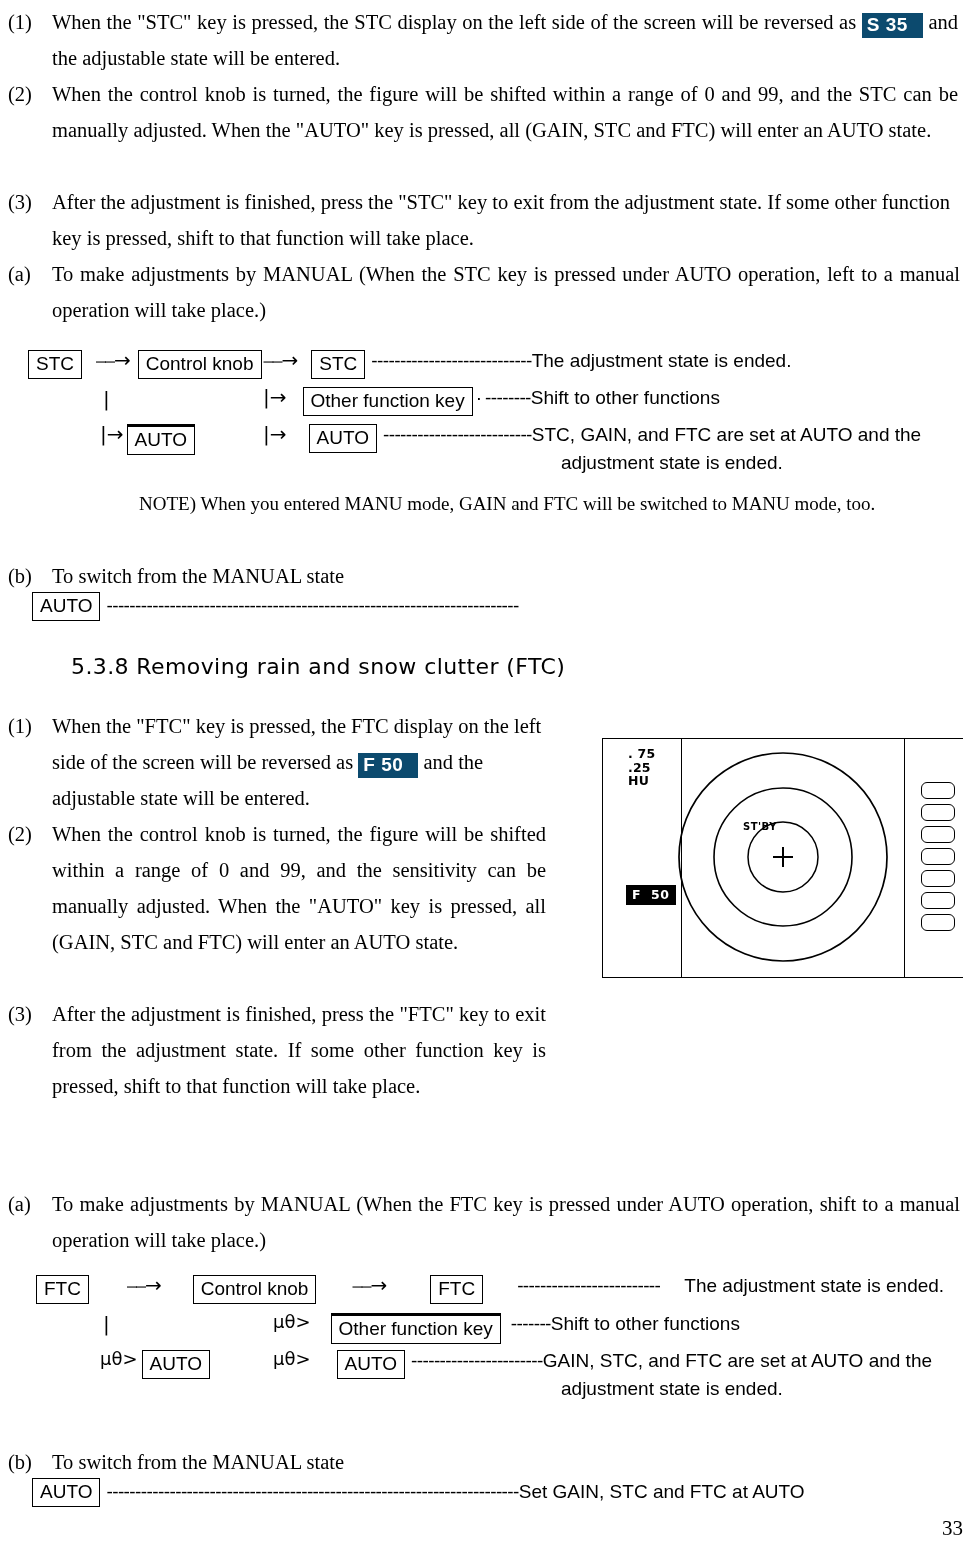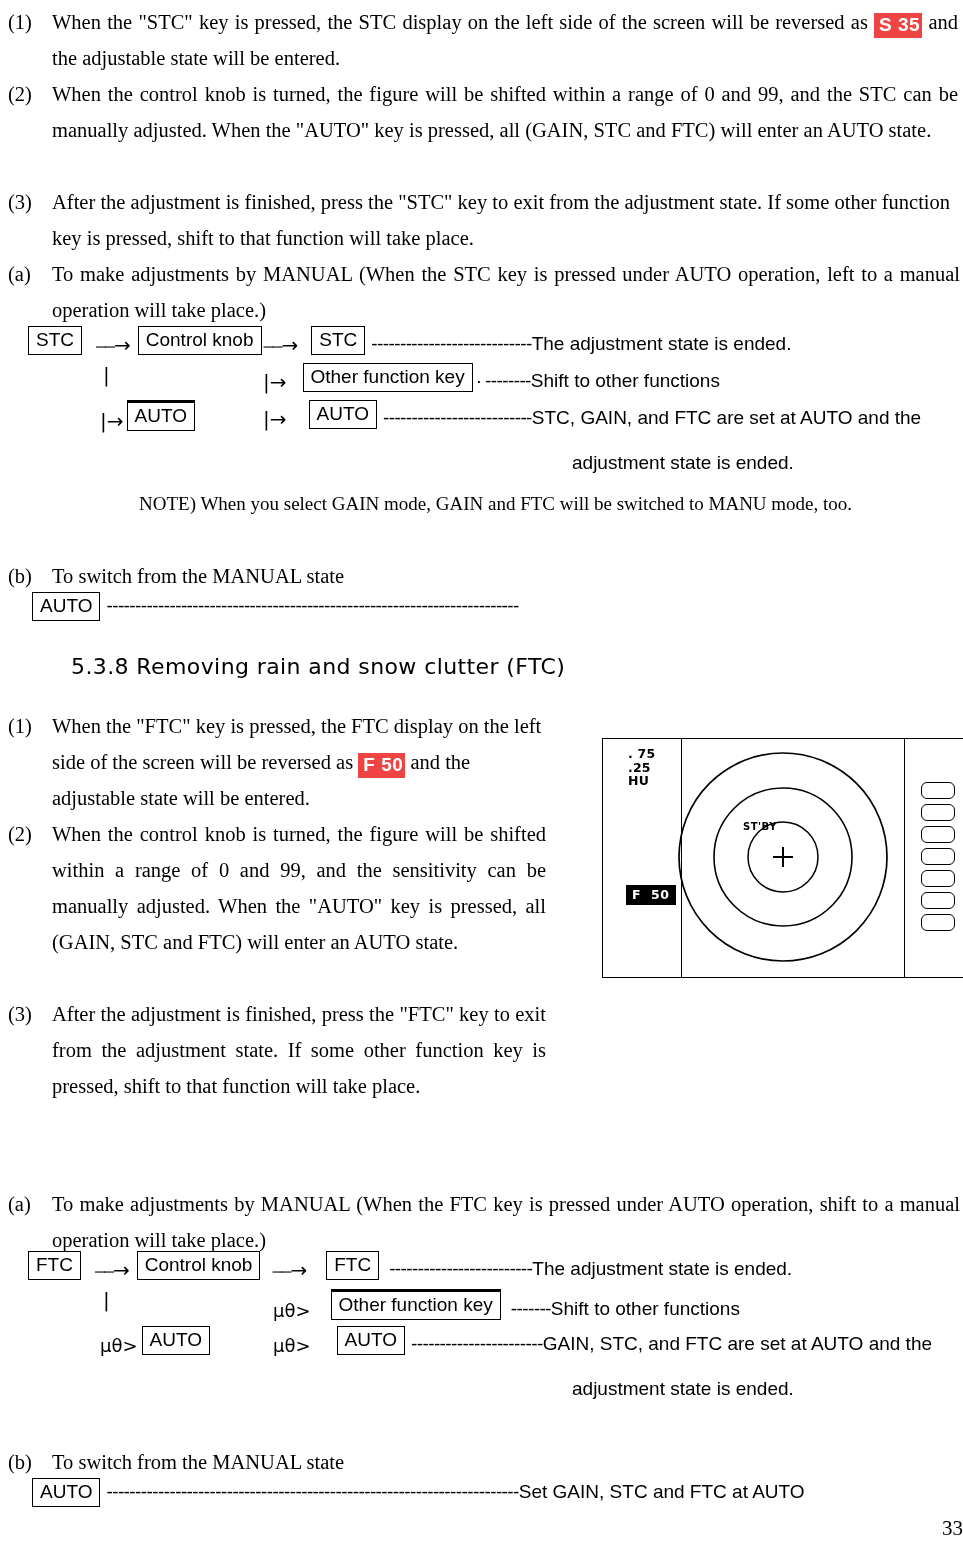--- a/index.html
+++ b/index.html
@@ -40,26 +40,26 @@
     display: block;
     margin-left: 44px;
     text-align: justify;
     text-align-last: left;
   }
   .para .body.nojust { text-align: left; }
 
   
   .invbadge {
     display: inline-block;
-    background: #ef4444;
+    background: #0c4a6e;
     color: #fff;
     font-family: "Liberation Sans", sans-serif;
     font-size: 19px;
     font-weight: bold;
-    padding: 1px 2px 2px 5px;
+    padding: 1px 15px 2px 5px;
     line-height: 1.15;
     letter-spacing: 0.5px;
     vertical-align: -2px;
   }
 
   
   .section-head {
     position: absolute;
     font-family: "DejaVu Sans", sans-serif;
     font-size: 22px;
@@ -71,22 +71,23 @@
   
   .diagram {
     position: absolute;
     font-family: "Liberation Sans", sans-serif;
     font-size: 19px;
     color: #000;
   }
   .drow {
     position: absolute;
     display: flex;
-    align-items: flex-end;
-    white-space: nowrap;
+    align-items: flex-start;
+    white-space: nowrap;
+    margin-top: 24px;
   }
   .keybox {
     border: 1.6px solid #000;
     padding: 1px 7px 2px 7px;
     font-family: "Liberation Sans", sans-serif;
     font-size: 19px;
     line-height: 1.25;
     background: #fff;
     display: inline-block;
     white-space: nowrap;
@@ -127,21 +128,20 @@
     font-family: "Liberation Serif", serif;
     font-size: 19px;
     white-space: nowrap;
   }
 
   .cont-line {
     position: absolute;
     font-family: "Liberation Sans", sans-serif;
     font-size: 19px;
     white-space: nowrap;
-    margin-left: 11px;
   }
 
   
   .autorow {
     position: absolute;
     display: flex;
     align-items: center;
     white-space: nowrap;
     font-family: "Liberation Sans", sans-serif;
     font-size: 19px;
@@ -267,21 +267,21 @@
     <div class="drow" style="left:263px; top:400px;">
       <span class="stem" style="margin-right:22px;">|→</span>
       <span class="keybox">AUTO</span>
       <span class="dleader" style="margin-left:6px;">--------------------------</span>
       <span class="dtext">STC, GAIN, and FTC are set at AUTO and the</span>
     </div>
 
     <div class="cont-line" style="left:561px; top:452px;">adjustment state is ended.</div>
   </div>
 
-  <div class="note-line" style="left:139px; top:493px;">NOTE) When you select GAIN mode, GAIN and FTC will be switched to MANU mode, too.</div>
+  <div class="note-line" style="left:139px; top:493px;">NOTE) When you entered MANU mode, GAIN and FTC will be switched to MANU mode, too.</div>
 
   <div class="para" style="left:8px; top:558px; width:950px;">
     <span class="num">(b)</span>
     <span class="body nojust">To switch from the MANUAL state</span>
   </div>
   <div class="autorow" style="left:32px; top:592px;">
     <span class="keybox">AUTO</span>
     <span class="dleader" style="margin-left:6px;">------------------------------------------------------------------------</span>
   </div>
 
@@ -302,21 +302,21 @@
     <span class="body"> After the adjustment is finished, press the "FTC" key to exit from the adjustment state.   If some other function key is pressed, shift to that function will take place.</span>
   </div>
 
   <div class="para" style="left:8px; top:1186px; width:952px;">
     <span class="num">(a)</span>
     <span class="body">To make adjustments by MANUAL (When the FTC key is pressed under AUTO operation, shift to a manual operation will take place.)</span>
   </div>
 
   <div class="diagram" style="left:0; top:0; width:963px; height:0;">
 
-    <div class="drow" style="left:28px; top:1251px;">
+    <div class="drow" style="left:36px; top:1251px;gap:24px;">
       <span class="keybox">FTC</span>
       <span class="arrow-long" style="margin:0 8px 0 14px;">⎯⎯→</span>
       <span class="keybox">Control knob</span>
       <span class="arrow-long" style="margin:0 20px 0 12px;">⎯⎯→</span>
       <span class="keybox">FTC</span>
       <span class="dleader" style="margin-left:10px;">-------------------------</span>
       <span class="dtext">The adjustment state is ended.</span>
     </div>
 
     <div class="drow" style="left:103px; top:1290px;">

